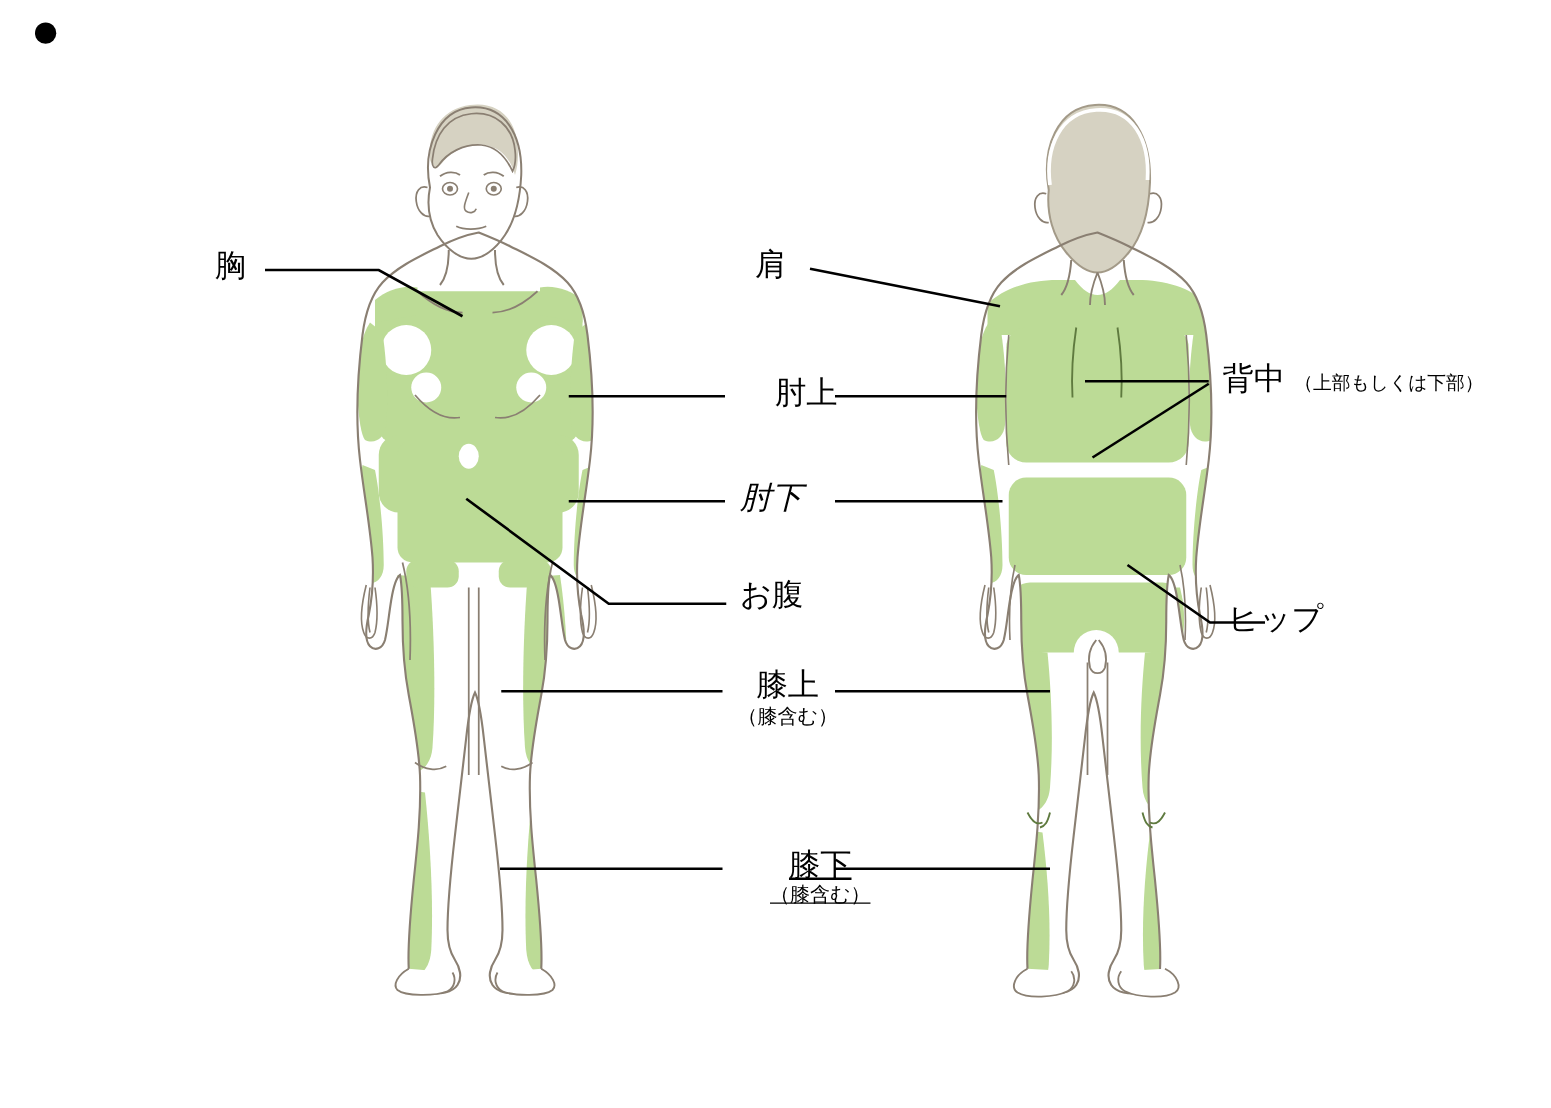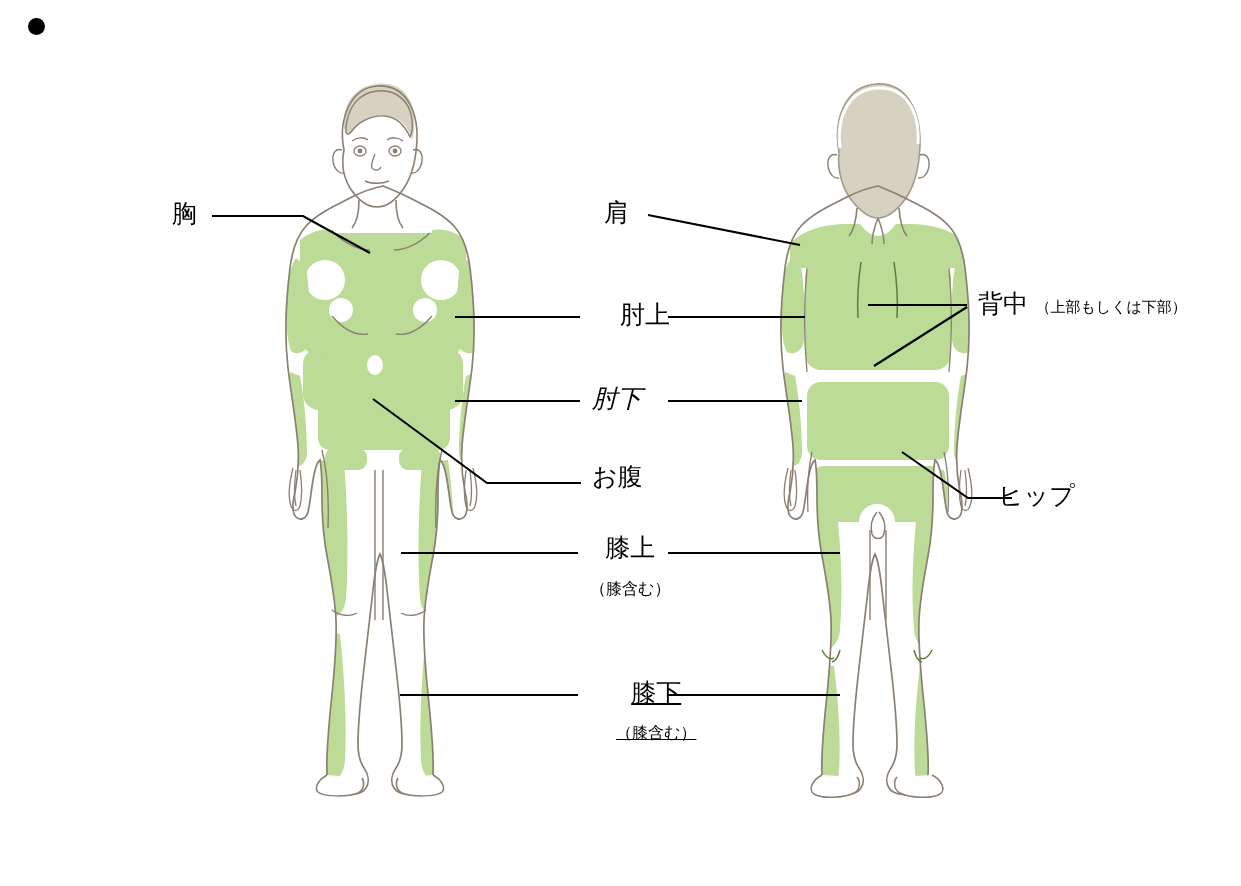--- a/index.html
+++ b/index.html
@@ -60,21 +60,21 @@
     white-space: nowrap;
     line-height: 1.12;
   }
   .callout .main {
     font-size: 25px;
     display: block;
   }
   .callout .sub {
     font-size: 16px;
     display: block;
-    margin-top: 18px;
+    margin-top: 2px;
   }
   .callout.center { text-align: center; }
   .callout.inline-sub .main { display: inline; text-align: right; }
   .callout.inline-sub .sub { display: inline; font-size: 15px; margin-left: 3px; }
 </style>
 </head>
 <body>
 
 <div id="title-row">
   <span id="title-bullet"></span>
@@ -484,15 +484,15 @@
 
 <div class="callout" id="label-shoulder" style="left:604px; top:198px;">
   <span class="main">肩</span>
 </div>
 
 <div class="callout inline-sub" id="label-back" style="left:978px; top:289px;">
   <span class="main">背中</span>
   <span class="sub">（上部もしくは下部）</span>
 </div>
 
-<div class="callout" id="label-hip" style="left:982px; top:481px;margin-left:16px;">
+<div class="callout" id="label-hip" style="left:982px; top:481px;">
   <span class="main">ヒップ</span>
 </div>
 
 </body></html>

